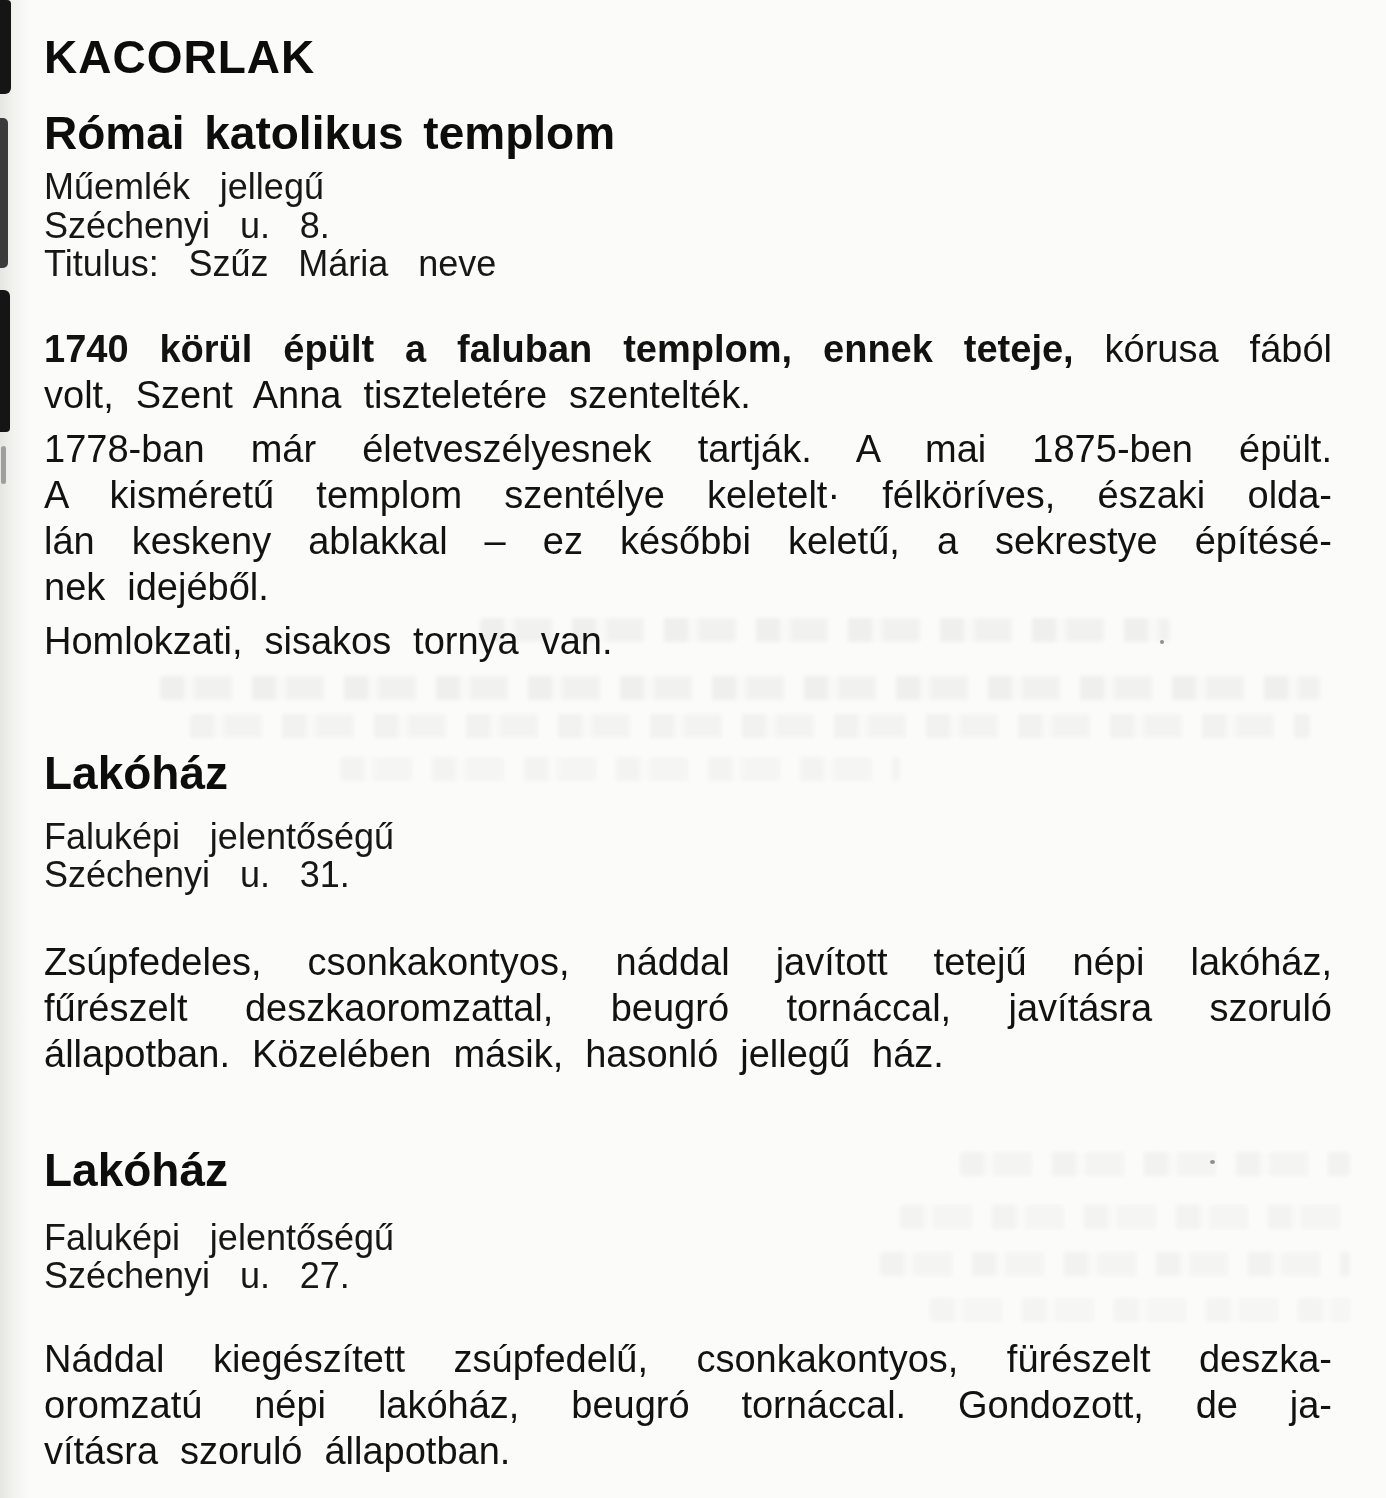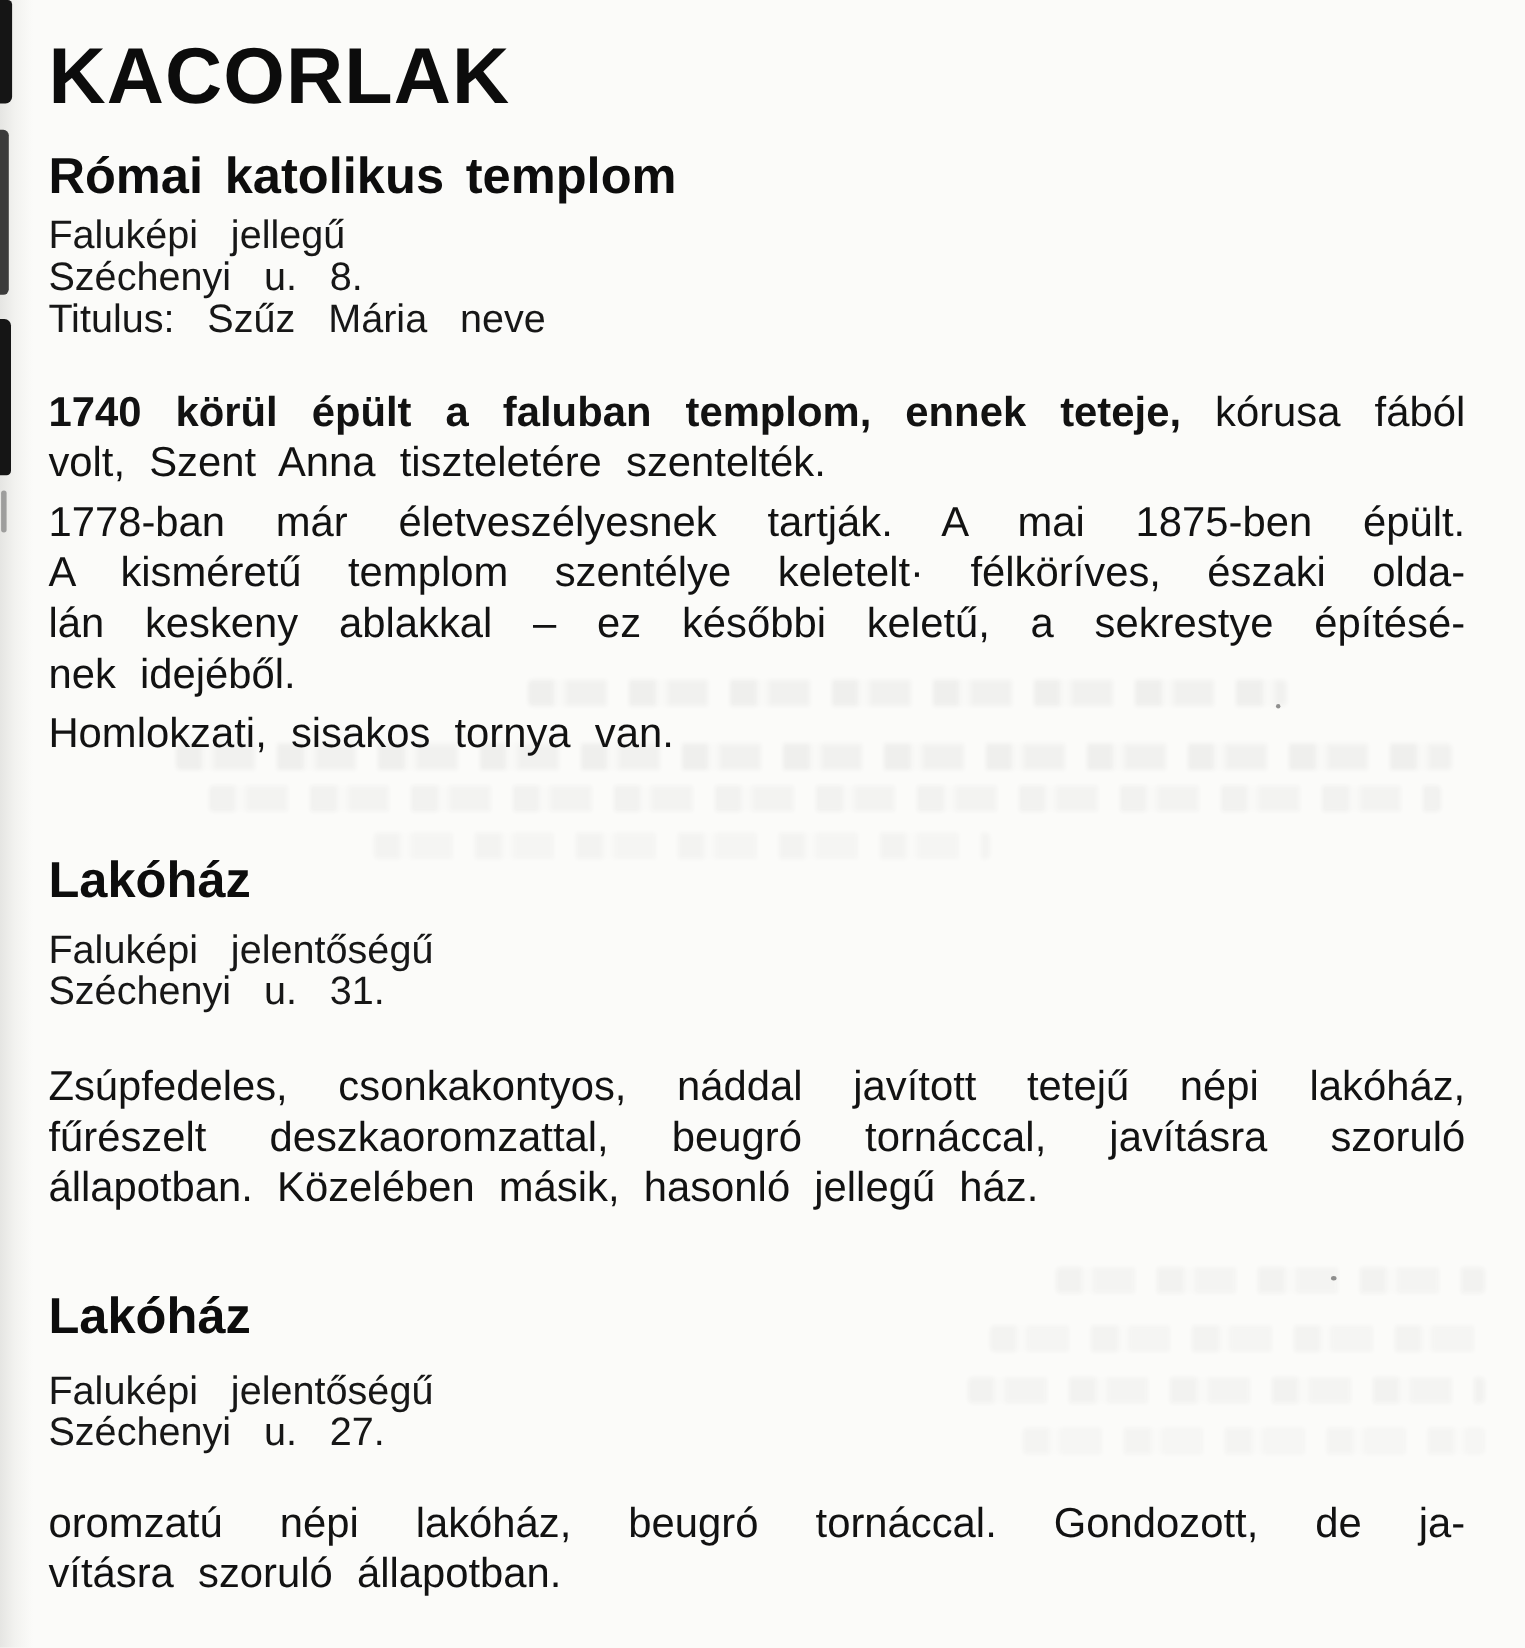--- a/index.html
+++ b/index.html
@@ -45,21 +45,21 @@
   .ghost.g7 { left: 880px; top: 1252px; width: 470px;  opacity: .40; }
   .ghost.g8 { left: 930px; top: 1298px; width: 420px;  opacity: .33; }
   .speck { position: absolute; background: #4a4a4a; border-radius: 50%; opacity: .6; }
   .speck.s1 { left: 1210px; top: 1160px; width: 5px; height: 4px; }
   .speck.s2 { left: 1160px; top: 640px;  width: 4px; height: 4px; }
 
   
   .content { position: relative; padding: 34px 54px 0 44px; }
 
   h1.village {
-    font-size: 72px; line-height: 1; font-weight: 700;
+    font-size: 46px; line-height: 1; font-weight: 700;
     letter-spacing: 1px; color: #0c0c0c; margin: 0 0 30px 0;
   }
   h2.monument {
     font-size: 46px; line-height: 1; font-weight: 700;
     color: #0d0d0d; margin: 0 0 12px 0; word-spacing: 0.15em;
   }
   .sec-lak1 h2.monument { margin-top: 86px; margin-bottom: 22px; }
   .sec-lak2 h2.monument { margin-top: 70px; margin-bottom: 26px; }
 
   .meta { font-size: 36px; line-height: 38.5px; word-spacing: 0.55em; color: #171717; }
@@ -100,21 +100,21 @@
   <div class="speck s1"></div>
   <div class="speck s2"></div>
 
   <div class="content">
 
     <h1 class="village">KACORLAK</h1>
 
     <section class="sec-templom">
       <h2 class="monument">Római katolikus templom</h2>
       <div class="meta-block">
-        <div class="meta it">Faluképi jellegű</div>
+        <div class="meta it">Műemlék jellegű</div>
         <div class="meta">Széchenyi u. 8.</div>
         <div class="meta it">Titulus: Szűz Mária neve</div>
       </div>
 
       <p class="para">
         <span class="line just" style="display:block"><span class="seg-b">1740 körül épült a faluban templom, ennek teteje,</span><span> kórusa fából</span></span>
         <span class="line" style="display:block">volt, Szent Anna tiszteletére szentelték.</span>
       </p>
       <p class="para">
         <span class="line just" style="display:block">1778-ban már életveszélyesnek tartják. A mai 1875-ben épült.</span>
@@ -140,19 +140,20 @@
       </p>
     </section>
 
     <section class="sec-lak2">
       <h2 class="monument">Lakóház</h2>
       <div class="meta-block">
         <div class="meta it">Faluképi jelentőségű</div>
         <div class="meta">Széchenyi u. 27.</div>
       </div>
       <p class="para">
+        <span class="line just" style="display:block">Náddal kiegészített zsúpfedelű, csonkakontyos, fürészelt deszka-</span>
         <span class="line just" style="display:block">oromzatú népi lakóház, beugró tornáccal. Gondozott, de ja-</span>
         <span class="line" style="display:block">vításra szoruló állapotban.</span>
       </p>
     </section>
 
   </div>
 </div>
 
 </body></html>

